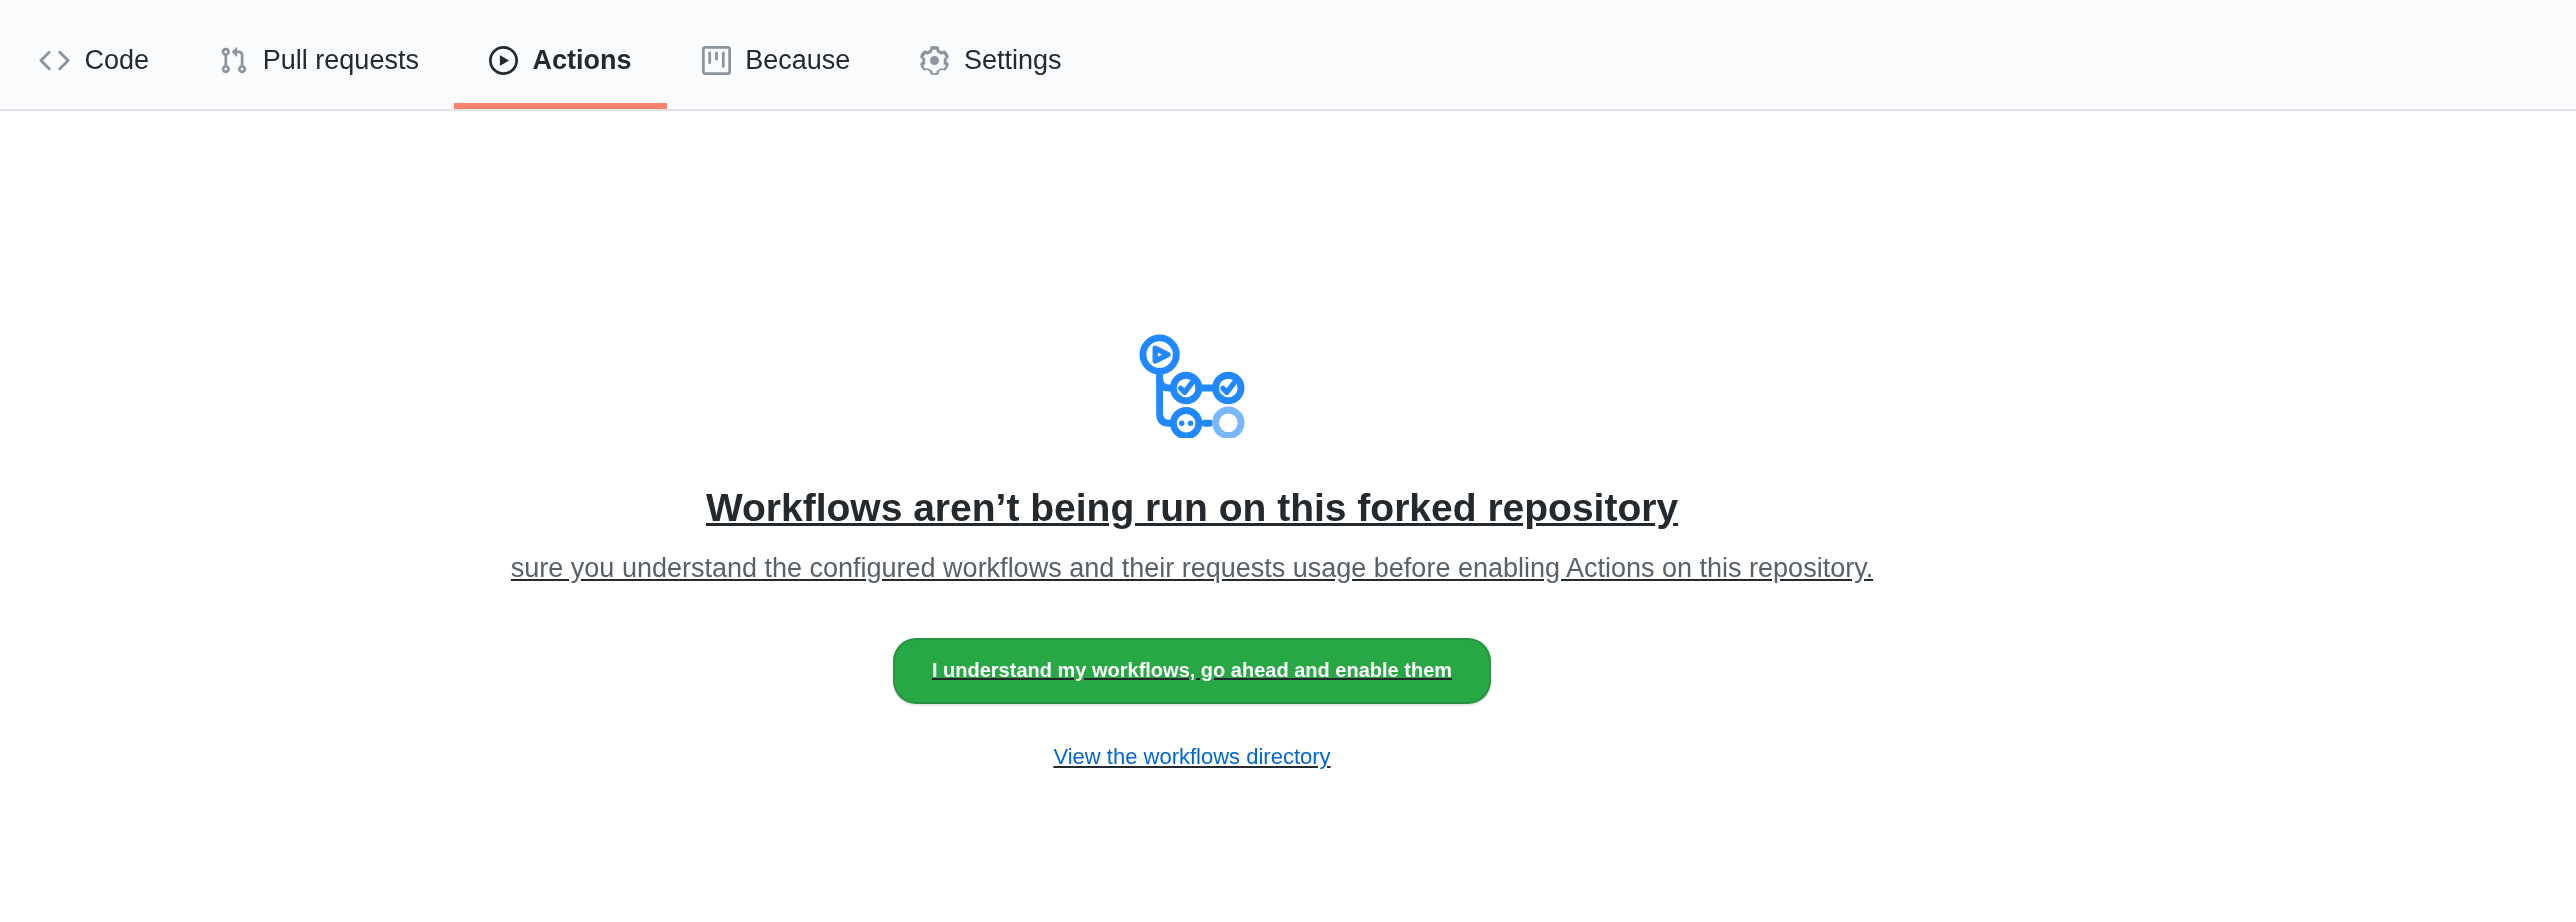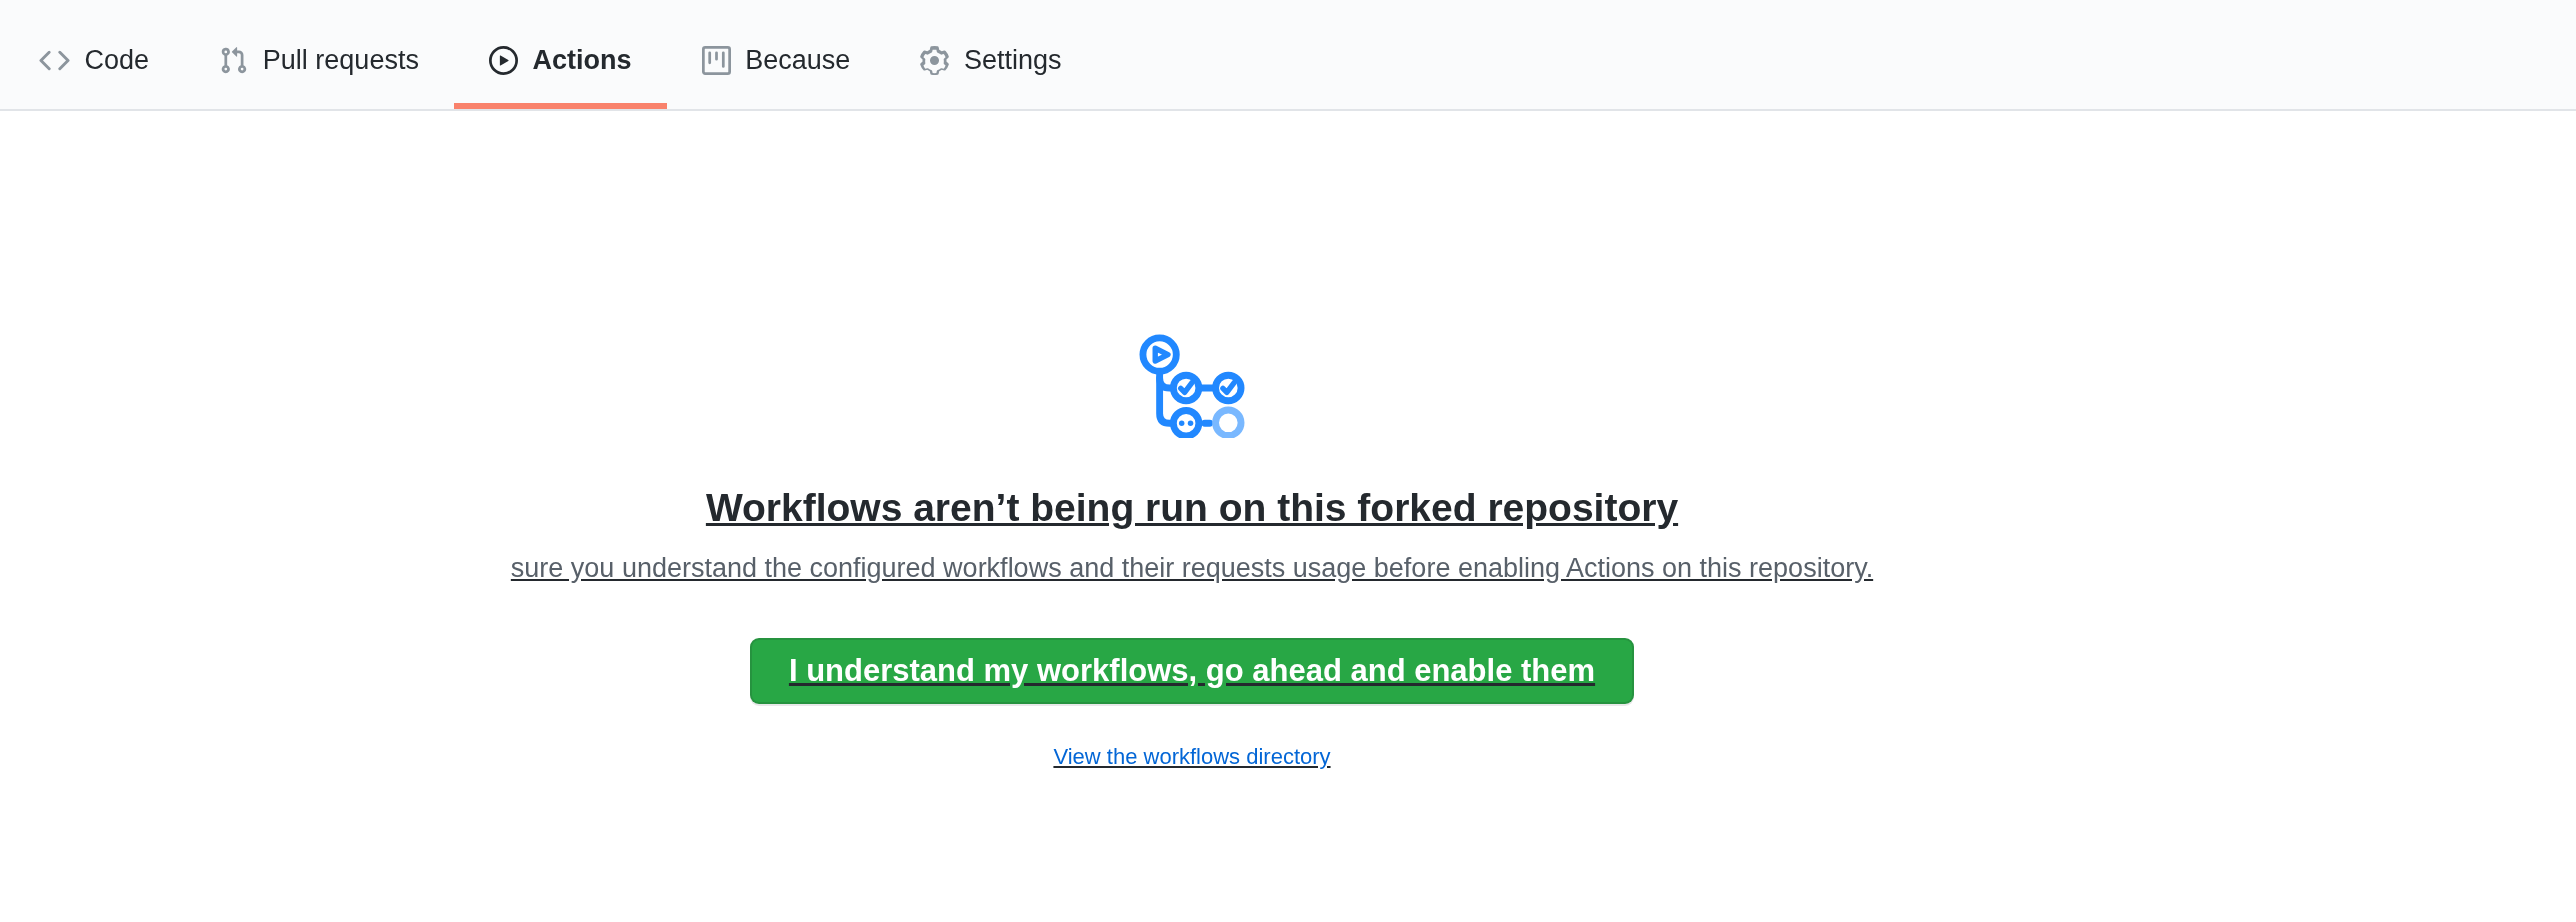--- a/index.html
+++ b/index.html
@@ -77,24 +77,24 @@
     text-align: center;
   }
   .enable-btn {
     margin-top: 49px;
     height: 66px;
     padding: 0 37px;
     display: inline-flex;
     align-items: center;
     background: var(--button-green, #28a745);
     border: 2px solid rgba(27, 31, 35, 0.15);
-    border-radius: 9px;
+    border-radius: 23px;
     color: #ffffff;
     font-family: inherit;
-    font-size: 31px;
+    font-size: 20px;
     font-weight: bold;
     cursor: pointer;
     box-shadow: 0 2px 0 rgba(27, 31, 35, 0.1);
   }
   .wf-link {
     margin-top: 35px;
     font-size: 22px;
     line-height: 35px;
     color: var(--link-blue, #0366d6);
     text-decoration: none;

